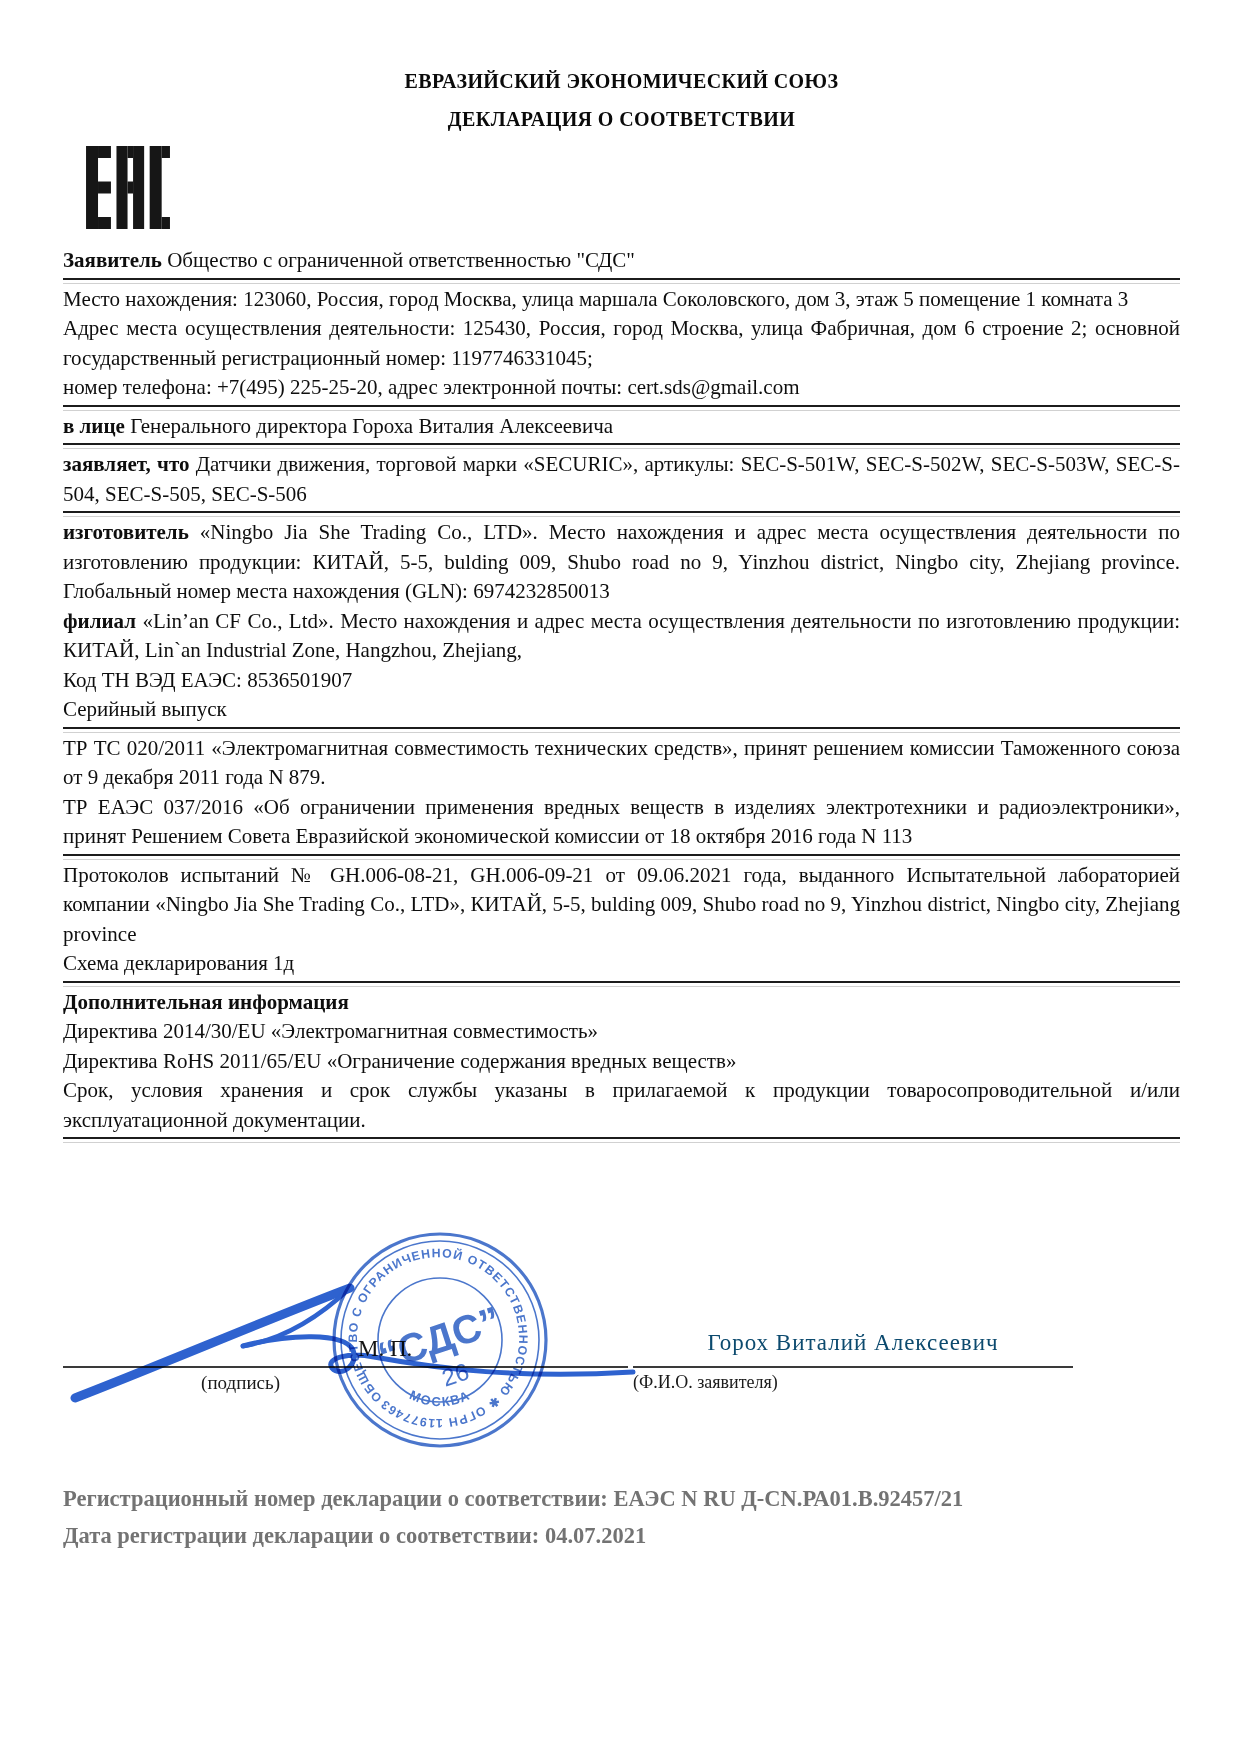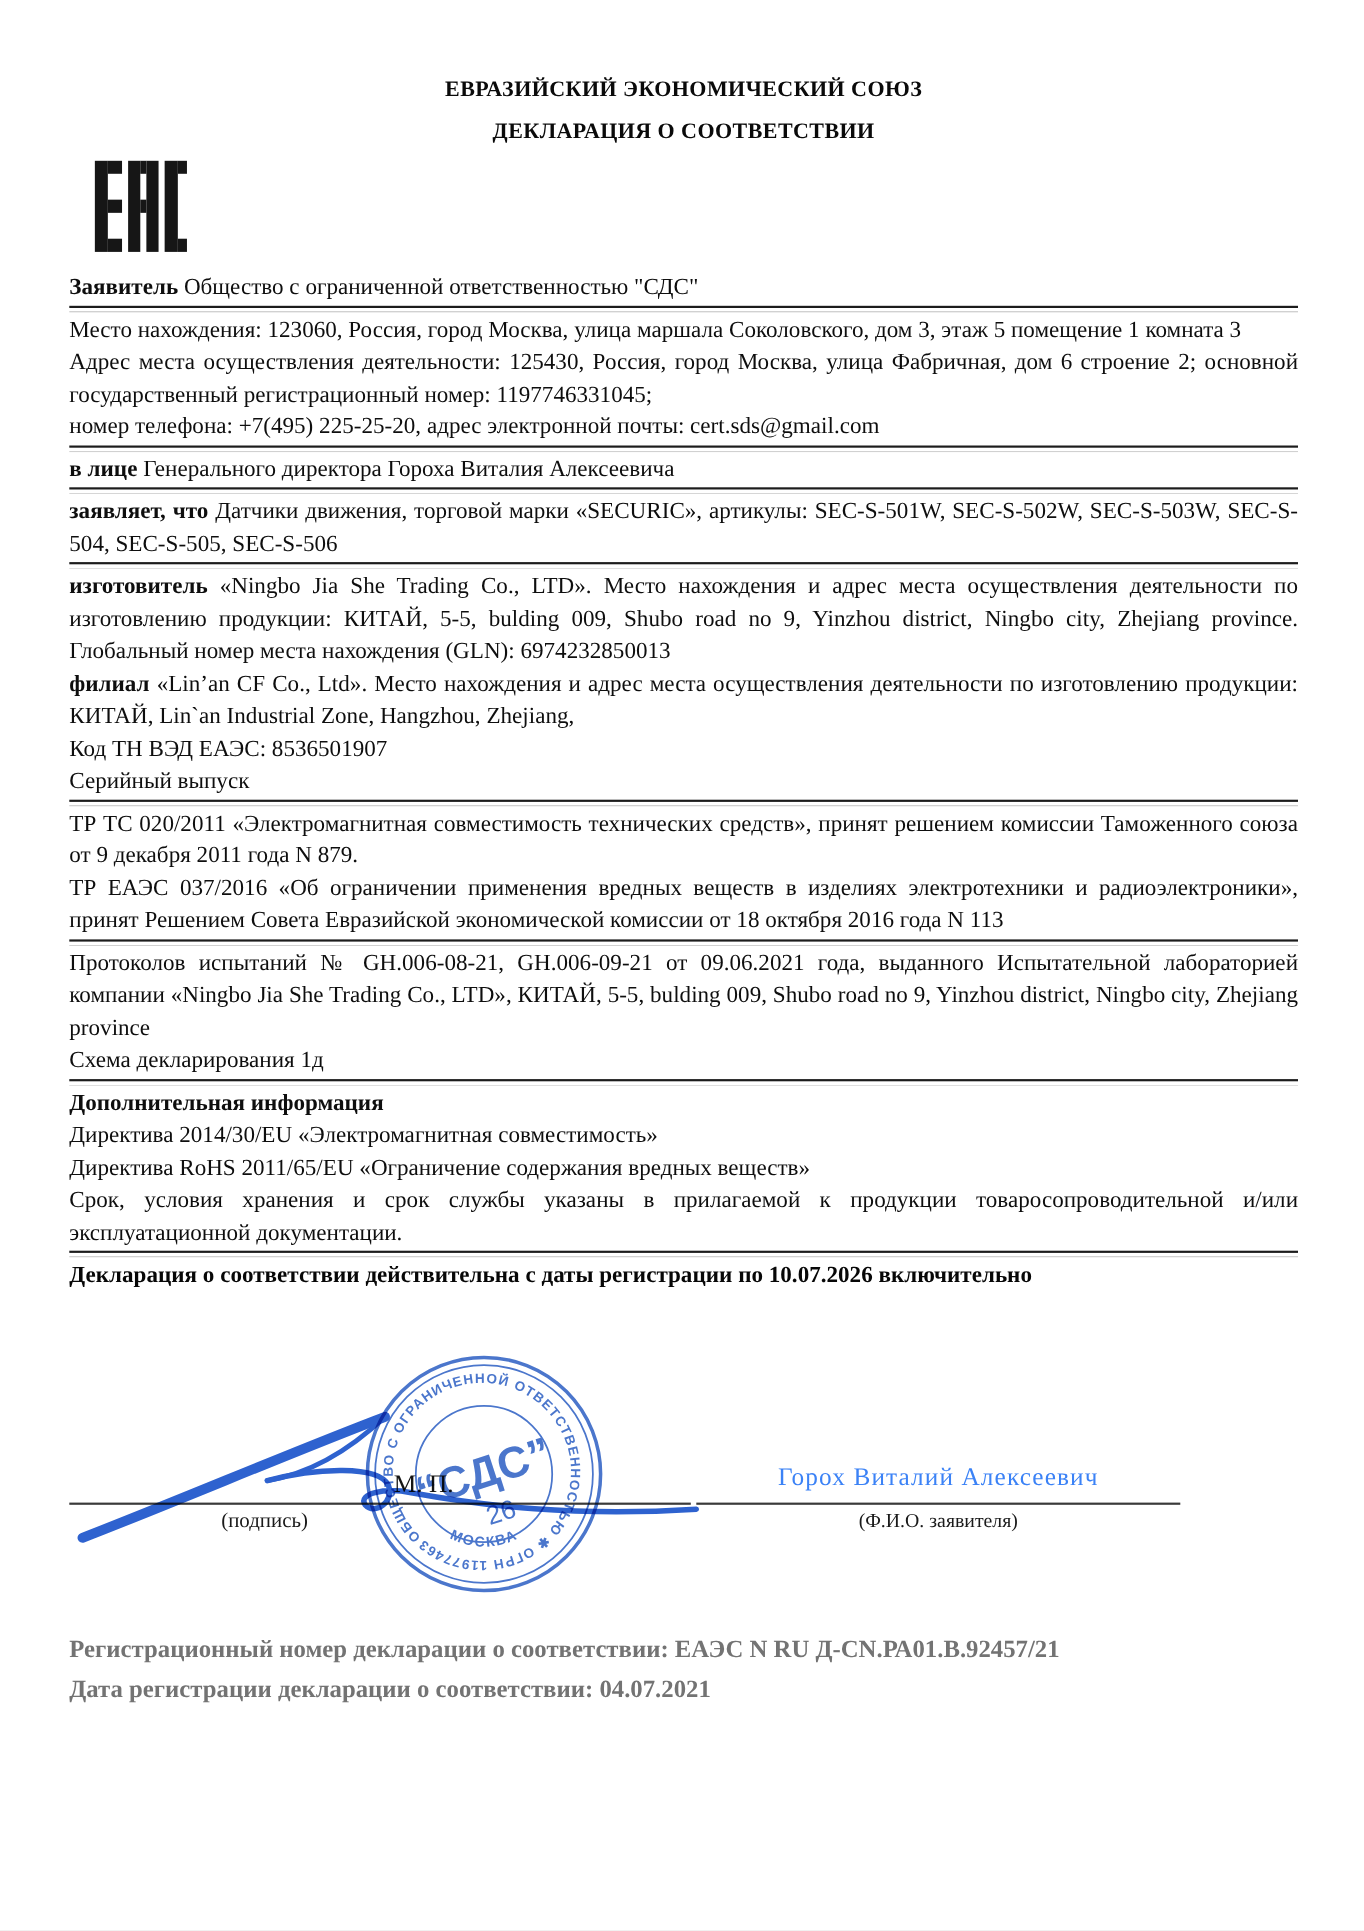--- a/index.html
+++ b/index.html
@@ -21,22 +21,22 @@
   }
   .content .row { min-height:29.5px; }
   .sep { height:3px; border-top:2px solid #1c1c1c; box-shadow:0 1px 0 rgba(0,0,0,0.18); margin-top:2px; margin-bottom:2px; }
   .b { font-weight:bold; }
   .boldline { font-weight:bold; color:#070707; }
   
   .sig-line { position:absolute; top:1366px; border-top:2px solid #3a3a3a; height:0; }
   .sig-line.left { left:63px; width:565px; }
   .sig-line.right { left:633px; width:440px; }
   .sig-caption { position:absolute; top:1372px; left:140px; width:140px; text-align:right; font-size:19px; color:#1a1a1a; }
-  .signer-name { position:absolute; top:1330px; left:633px; width:440px; text-align:center; font-size:23px; letter-spacing:1px; color:#3b82f6; }
-  .fio-caption { position:absolute; top:1372px; left:633px; width:440px; text-align:center; font-size:18px; color:#1a1a1a; }
+  .signer-name { position:absolute; top:1330px; left:633px; width:440px; text-align:center; font-size:23px; letter-spacing:1px; color:#0c4a6e; }
+  .fio-caption { position:absolute; top:1372px; left:633px; width:440px; font-size:18px; color:#1a1a1a; }
   .mp { position:absolute; top:1336px; left:358px; font-size:23px; color:#141414; z-index:1; }
   .stamp { position:absolute; left:328px; top:1228px; z-index:2; opacity:0.93; mix-blend-mode:multiply; }
   .signature { position:absolute; left:58px; top:1262px; z-index:3; mix-blend-mode:multiply; }
   .footer {
     position:absolute; left:63px; top:1480px; width:1117px;
     font-weight:bold; font-size:22.5px; line-height:37px; color:#737373;
   }
 </style>
 </head>
 <body>
@@ -108,21 +108,20 @@
     <div class="row">Протоколов испытаний № GH.006-08-21, GH.006-09-21 от 09.06.2021 года, выданного Испытательной лабораторией компании «Ningbo Jia She Trading Co., LTD», КИТАЙ, 5-5, bulding 009, Shubo road no 9, Yinzhou district, Ningbo city, Zhejiang province</div>
     <div class="row">Схема декларирования 1д</div>
     <div class="sep"></div>
 
     <div class="row b">Дополнительная информация</div>
     <div class="row">Директива 2014/30/EU «Электромагнитная совместимость»</div>
     <div class="row">Директива RoHS 2011/65/EU «Ограничение содержания вредных веществ»</div>
     <div class="row">Срок, условия хранения и срок службы указаны в прилагаемой к продукции товаросопроводительной и/или эксплуатационной документации.</div>
     <div class="sep"></div>
 
-    <div class="row boldline">Декларация о соответствии действительна с даты регистрации по 10.07.2026 включительно</div>
   </main>
 
   <div class="mp">М. П.</div>
 
   <div class="sig-line left"></div>
   <div class="sig-caption">(подпись)</div>
 
   <div class="signer-name">Горох Виталий Алексеевич</div>
   <div class="sig-line right"></div>
   <div class="fio-caption">(Ф.И.О. заявителя)</div>

